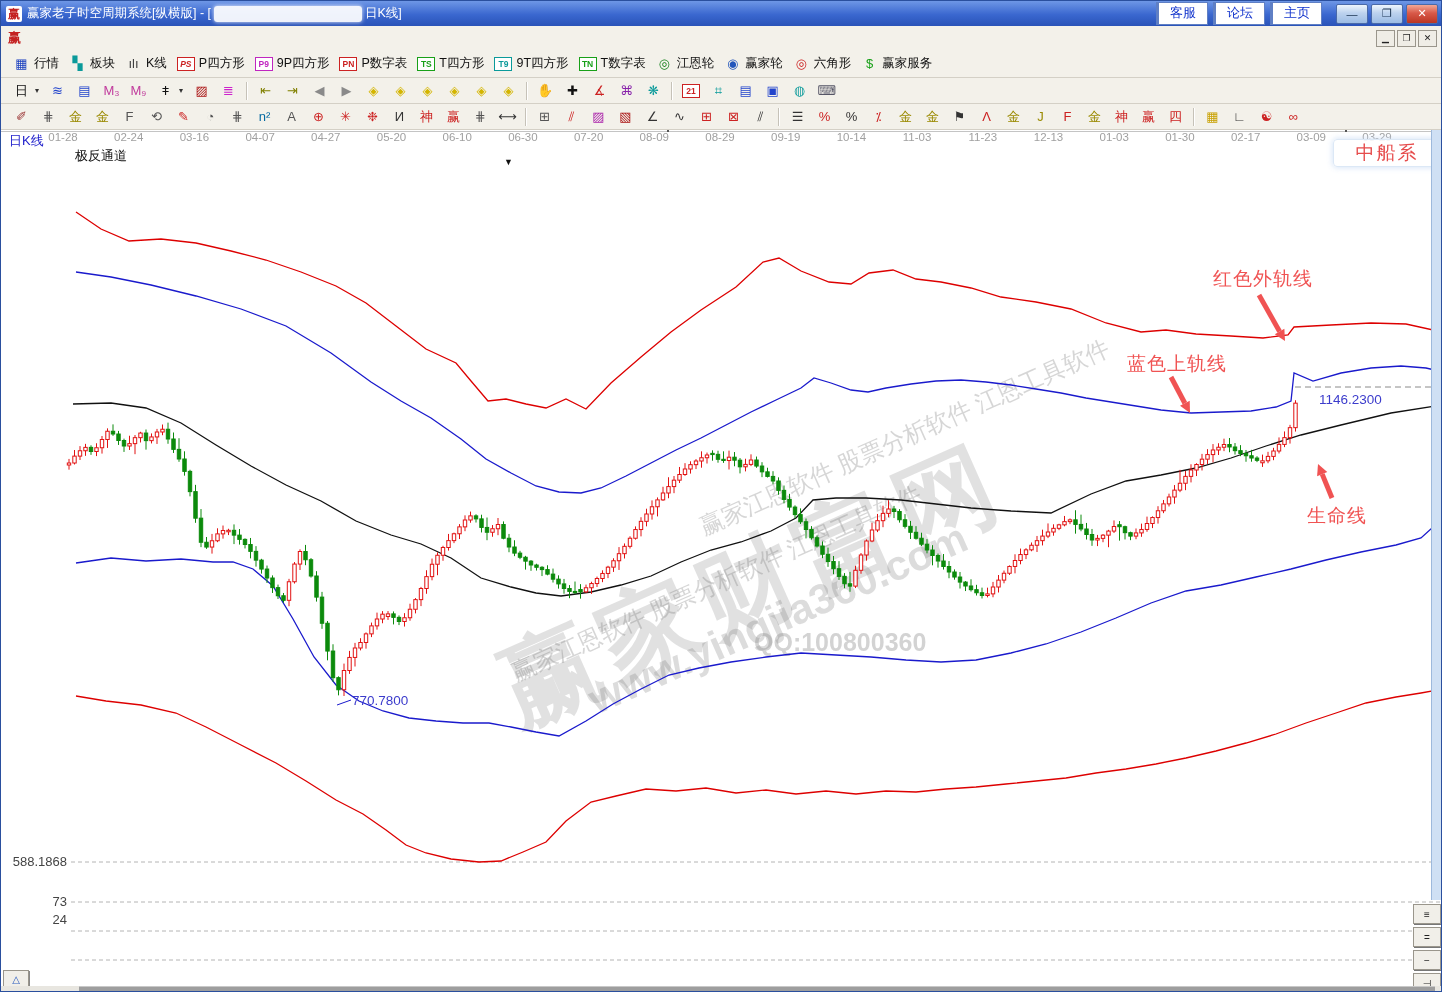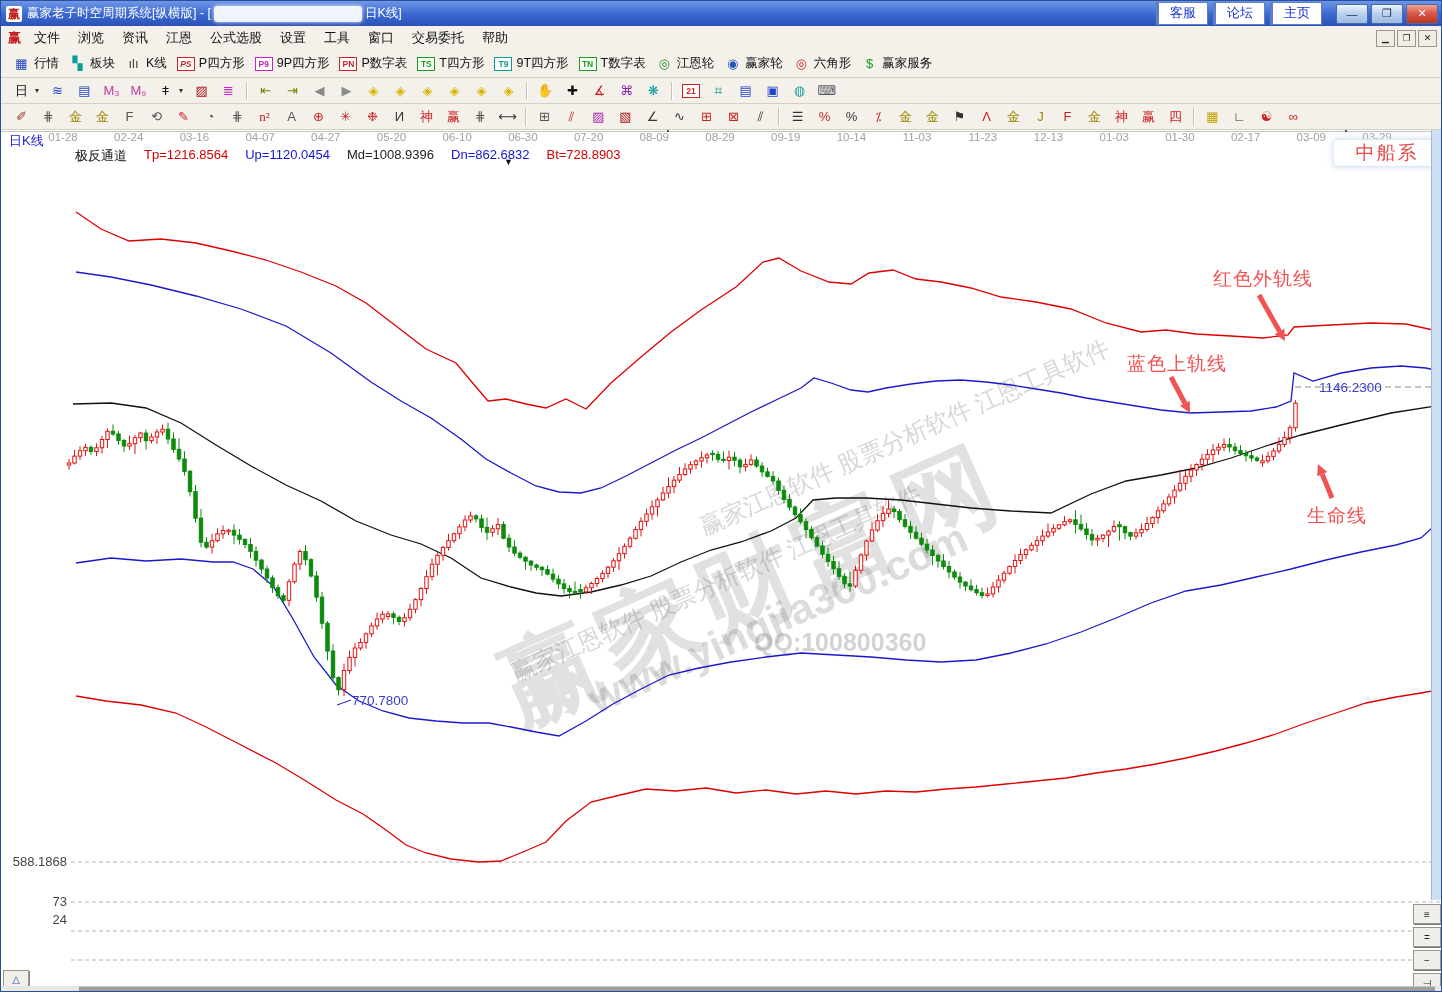--- a/index.html
+++ b/index.html
@@ -75,32 +75,20 @@
       <button class="hdr-btn">论坛</button>
       <button class="hdr-btn">主页</button>
       <div class="wbtn" style="margin-left:14px">—</div>
       <div class="wbtn">❐</div>
       <div class="wbtn close">✕</div>
     </div>
   </div>
 
   <div class="menubar">
     <span class="menu-logo">赢</span>
-    <div id="menuItems" style="display:flex">
-        <div class="menu-item">文件</div>
-        <div class="menu-item">浏览</div>
-        <div class="menu-item">资讯</div>
-        <div class="menu-item">江恩</div>
-        <div class="menu-item">公式选股</div>
-        <div class="menu-item">设置</div>
-        <div class="menu-item">工具</div>
-        <div class="menu-item">窗口</div>
-        <div class="menu-item">交易委托</div>
-        <div class="menu-item">帮助</div>
-      </div>
     <div class="mdi-btns">
       <div class="mdi-btn">▁</div>
       <div class="mdi-btn">❐</div>
       <div class="mdi-btn">✕</div>
     </div>
   </div>
 
   <div class="tb tb1" id="tbMain">
       <div class="ti">
         <span class="ico" style="color: rgb(26, 63, 191);">▦</span>
@@ -271,21 +259,21 @@
       <div class="ti">
         <span class="ico" style="color: rgb(204, 34, 34);">✎</span>
       </div>
       <div class="ti">
         <span class="ico" style="color: rgb(85, 85, 85);">◔</span>
       </div>
       <div class="ti">
         <span class="ico" style="color: rgb(85, 85, 85);">⋕</span>
       </div>
       <div class="ti">
-        <span class="ico" style="color: #b91c1c; font-family: Liberation Serif, serif;">n²</span>
+        <span class="ico" style="color: #0369a1;">n²</span>
       </div>
       <div class="ti">
         <span class="ico" style="color: rgb(85, 85, 85);">A</span>
       </div>
       <div class="ti">
         <span class="ico" style="color: rgb(204, 34, 34);">⊕</span>
       </div>
       <div class="ti">
         <span class="ico" style="color: rgb(204, 34, 34);">✳</span>
       </div>
@@ -894,38 +882,31 @@
         <polygon points="1284,340 1273.7992745636925,333.130123685752 1283.3754657896138,327.71749386240504" fill="#f05353"></polygon>
         <line x1="1170" y1="376" x2="1183.8656551848605" y2="402.27176771868335" stroke="#f05353" stroke-width="5"></line>
         <polygon points="1189,412 1179.0015390442022,404.838940126253 1188.7297713255189,399.7045953111137" fill="#f05353"></polygon>
         <line x1="1331" y1="497" x2="1321.1882478577973" y2="473.17145908322186" stroke="#f05353" stroke-width="5"></line>
         <polygon points="1317,463 1326.2739773994083,471.07733515432324 1316.1025183161862,475.2655830121205" fill="#f05353"></polygon>
       </svg>
 
     <div class="abs tab-kline">日K线</div>
     <div class="abs ind-row">
       <span style="color:#111">极反通道</span>
-      <span id="indVals" style="display:flex;gap:17px">
-          <span style="color: rgb(212, 0, 0);">Tp=1216.8564</span>
-          <span style="color: rgb(21, 21, 208);">Up=1120.0454</span>
-          <span style="color: rgb(34, 34, 34);">Md=1008.9396</span>
-          <span style="color: rgb(21, 21, 208);">Dn=862.6832</span>
-          <span style="color: rgb(212, 0, 0);">Bt=728.8903</span>
-        </span>
     </div>
     <div class="abs drop-marker">▼</div>
 
     <div class="abs zsx-box">
         <span>中船系</span>
       </div>
     <div class="abs ann" style="left:1212px;top:136px">红色外轨线</div>
     <div class="abs ann" style="left:1126px;top:221px">蓝色上轨线</div>
     <div class="abs ann" style="left:1306px;top:373px">生命线</div>
 
-    <div class="abs price-lbl" style="left:1318px;top:250px">1146.2300</div>
+    <div class="abs price-lbl" style="left:1318px;top:262px">1146.2300</div>
     <div class="abs price-lbl" style="left:351px;top:563px">770.7800</div>
 
     <div id="scaleLabels">
         <div class="abs scale-lbl" style="left: 4px; top: 724px;">588.1868</div>
         <div class="abs scale-lbl" style="left: 4px; top: 764px;">73</div>
         <div class="abs scale-lbl" style="left: 4px; top: 817px; margin-top: 48px;">49</div>
         <div class="abs scale-lbl" style="left: 4px; top: 782px;">24</div>
       </div>
   </div>
 

